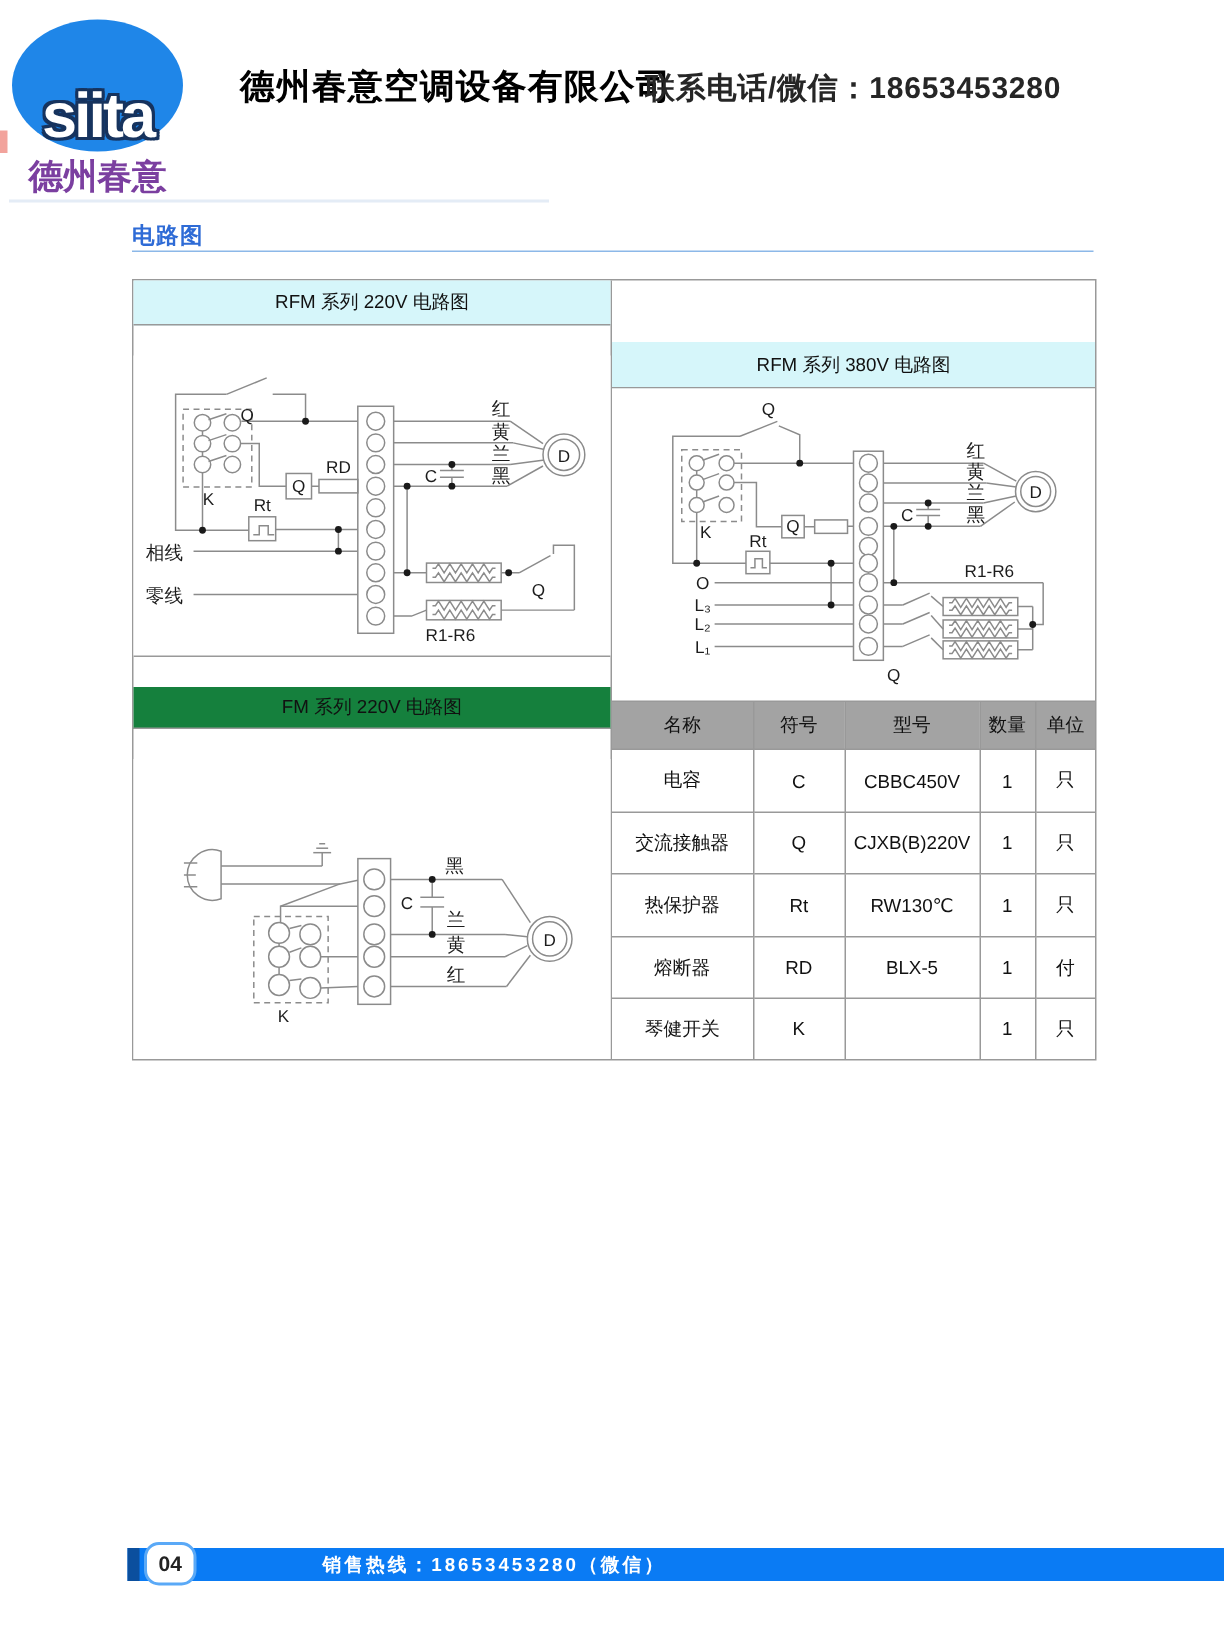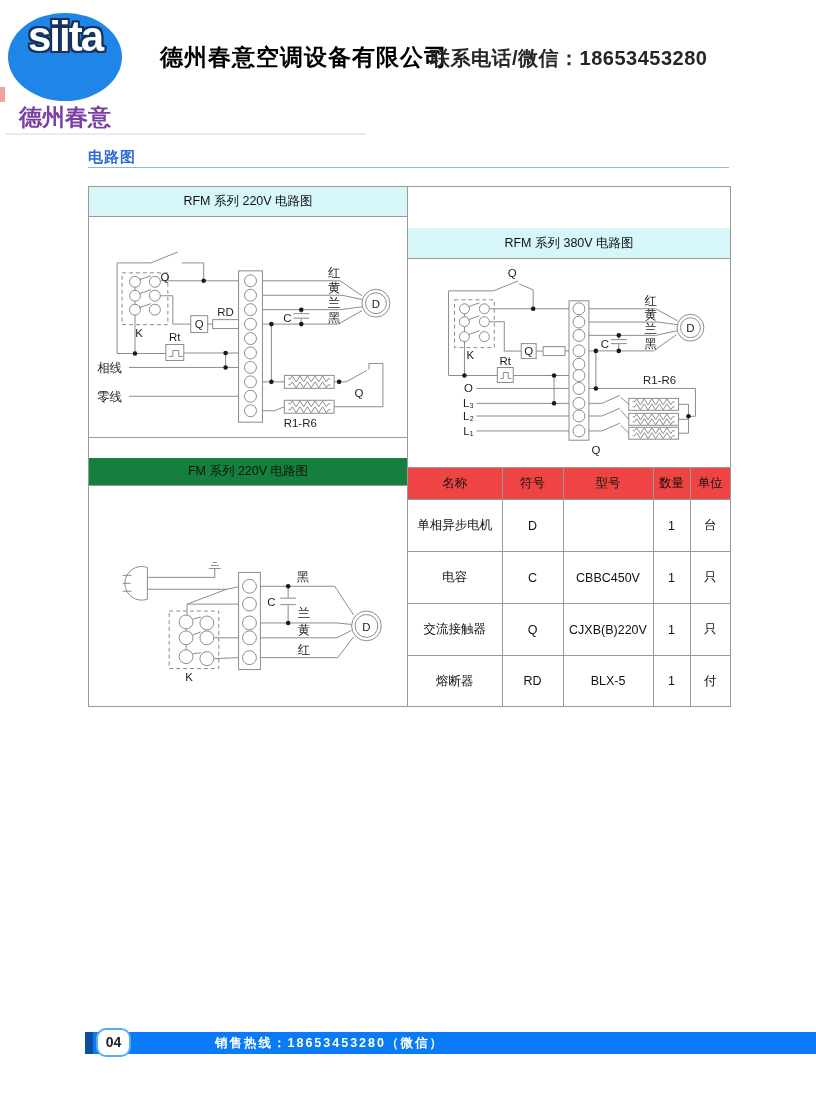--- a/index.html
+++ b/index.html
@@ -1,20 +1,20 @@
 <!DOCTYPE html>
 <html><head>
 <meta charset="utf-8">
 <style>
   html,body{margin:0;padding:0;background:#ffffff;}
   body{width:816px;height:1100px;position:relative;font-family:"Liberation Sans","DejaVu Sans",sans-serif;-webkit-font-smoothing:antialiased;}
   .abs{position:absolute;}
 
   
-  .logo-ellipse{left:8px;top:13px;width:114px;height:88px;border-radius:50%;background:#1f86e8;display:flex;align-items:flex-start;justify-content:center;}
+  .logo-ellipse{left:8px;top:13px;width:114px;height:88px;border-radius:50%;background:#1f86e8;display:flex;align-items:flex-end;justify-content:center;}
   .logo-word{color:#fff;font-weight:bold;font-size:42px;letter-spacing:-2px;
     text-shadow:-2px -2px 0 #16335e,2px -2px 0 #16335e,-2px 2px 0 #16335e,2px 2px 0 #16335e,0 -2px 0 #16335e,0 2px 0 #16335e,-2px 0 0 #16335e,2px 0 0 #16335e;}
   .logo-cn{left:8px;top:102px;width:114px;text-align:center;color:#7b3fa0;font-weight:bold;font-size:23px;}
   .company{left:160px;top:42px;font-size:23px;font-weight:bold;color:#000000;letter-spacing:1px;}
   .phone{left:430px;top:45px;font-size:20px;font-weight:bold;color:#262626;letter-spacing:0.5px;}
   .edge-artifact{left:0;top:87px;width:5px;height:15px;background:#f2a39c;}
   .header-faint-rule{left:6px;top:133px;width:360px;height:2px;background:#e4ecf6;}
 
   
   .section-title{left:88px;top:148px;font-size:15px;font-weight:bold;color:#2e6bd6;letter-spacing:1px;}
@@ -25,21 +25,21 @@
   .col-left{width:318px;border-right:1px solid #999;display:flex;flex-direction:column;gap:20px;}
   .col-right{width:322px;display:flex;flex-direction:column;margin-top:41px;}
   .cell-hdr{height:33px;border-bottom:1px solid #999;background:#d6f6fa;display:flex;align-items:center;justify-content:center;font-size:12.5px;color:#111;}
   .cell-hdr2{height:31px;border-bottom:1px solid #999;background:#15803d;display:flex;align-items:center;justify-content:center;font-size:12.5px;color:#111;}
   .cell-diag{height:226px;border-bottom:1px solid #999;background:#fff;overflow:hidden;}
   .cell-diag-last{height:226px;background:#fff;overflow:hidden;}
 
   
   table.parts{border-collapse:collapse;width:100%;height:258px;table-layout:fixed;font-size:12.5px;color:#111;}
   table.parts th,table.parts td{border-right:1px solid #999;border-bottom:1px solid #999;text-align:center;padding:0;font-weight:normal;}
-  table.parts th{background:#ef4444;height:31px;}
+  table.parts th{background:#a3a3a3;height:31px;}
   table.parts td{background:#fff;}
   table.parts tr>*:last-child{border-right:none;}
   table.parts tr:last-child td{border-bottom:none;}
 
   
   .footer-bar{left:85px;top:1032px;width:731px;height:22px;background:#0a7bf4;}
   .footer-cap{left:85px;top:1032px;width:8px;height:22px;background:#0b4f9e;}
   .page-badge{left:96px;top:1028px;width:31px;height:25px;background:#fff;border:2px solid #5aa9f7;border-radius:10px;text-align:center;line-height:25px;font-size:14px;font-weight:bold;color:#222;}
   .footer-text{left:215px;top:1032px;height:22px;line-height:22px;color:#ffffff;font-size:12.5px;font-weight:bold;letter-spacing:2px;}
 
@@ -400,47 +400,54 @@
         <tr>
           <th>名称</th>
           <th>符号</th>
           <th>型号</th>
           <th>数量</th>
           <th>单位</th>
         </tr>
       </thead>
       <tbody>
         <tr>
-          <td>单相异步电机</td>
-          <td>D</td>
-          <td></td>
-          <td>1</td>
-          <td>台</td>
-        </tr>
-        <tr>
           <td>电容</td>
           <td>C</td>
           <td>CBBC450V</td>
           <td>1</td>
           <td>只</td>
         </tr>
         <tr>
           <td>交流接触器</td>
           <td>Q</td>
           <td>CJXB(B)220V</td>
           <td>1</td>
           <td>只</td>
         </tr>
         <tr>
+          <td>热保护器</td>
+          <td>Rt</td>
+          <td>RW130℃</td>
+          <td>1</td>
+          <td>只</td>
+        </tr>
+        <tr>
           <td>熔断器</td>
           <td>RD</td>
           <td>BLX-5</td>
           <td>1</td>
           <td>付</td>
         </tr>
+        <tr>
+          <td>琴健开关</td>
+          <td>K</td>
+          <td></td>
+          <td>1</td>
+          <td>只</td>
+        </tr>
       </tbody>
     </table>
   </div>
 </div>
 
 <div class="abs footer-bar"></div>
 <div class="abs footer-cap"></div>
 <div class="abs page-badge">04</div>
 <div class="abs footer-text">销售热线：18653453280（微信）</div>
 

